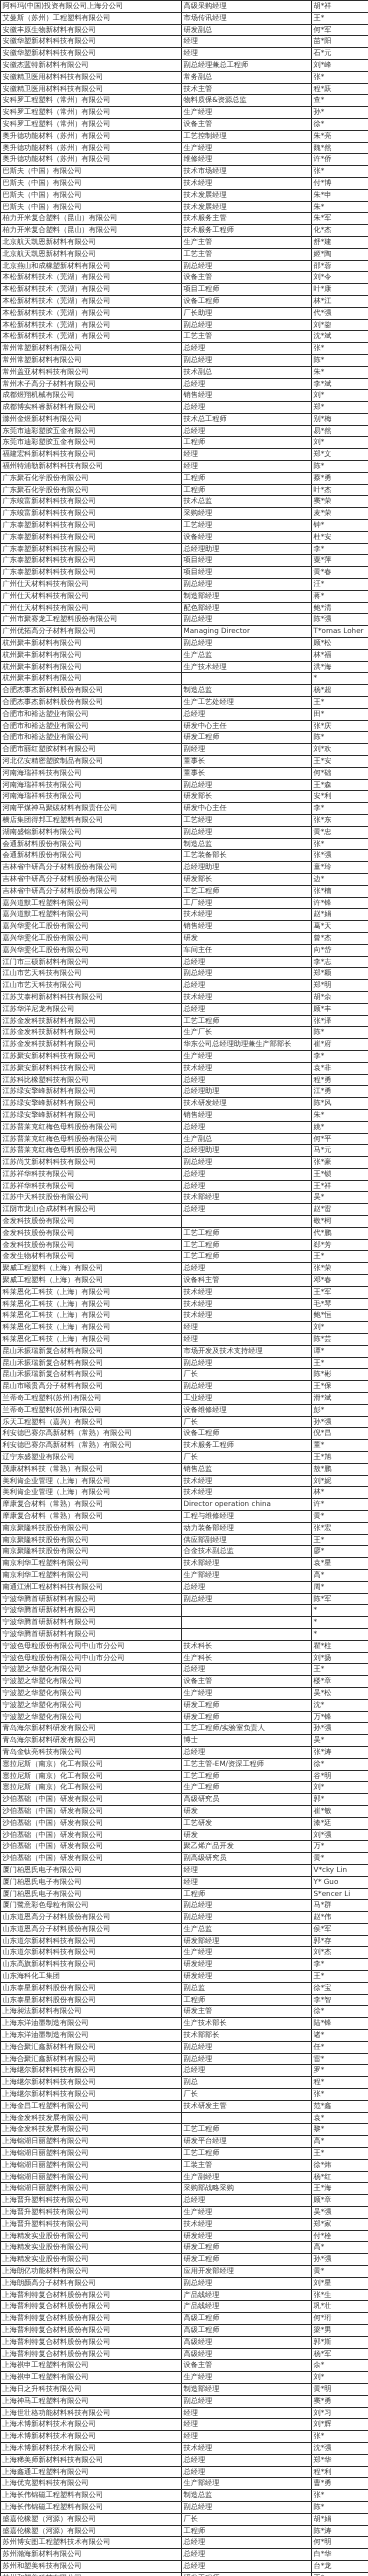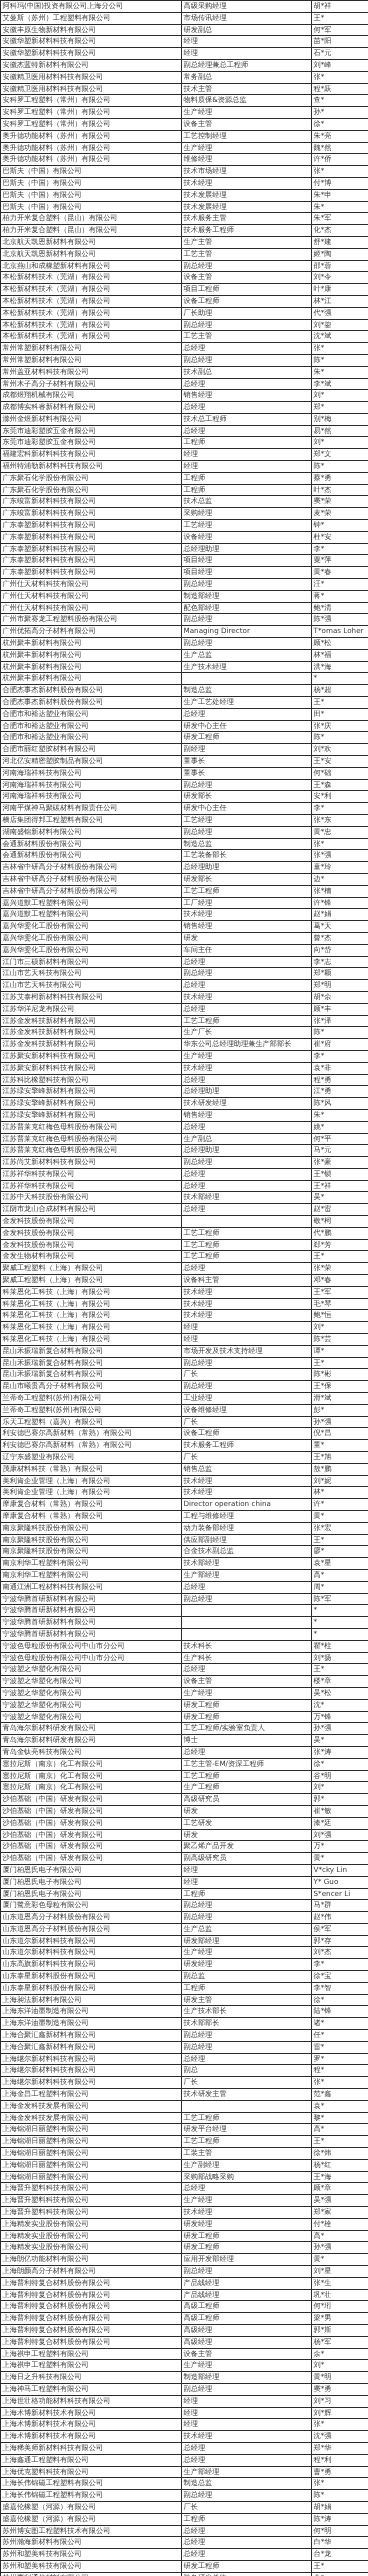--- a/index.html
+++ b/index.html
@@ -859,20 +859,25 @@
     <td>山东道尔新材料科技有限公司</td>
     <td>生产经理</td>
     <td>刘*杰</td>
   </tr>
       <tr>
     <td>山东高旗新材料科技有限公司</td>
     <td>研发经理</td>
     <td>李*</td>
   </tr>
       <tr>
+    <td>山东海科化工集团</td>
+    <td>研发经理</td>
+    <td>王*</td>
+  </tr>
+      <tr>
     <td>山东泰星新材料股份有限公司</td>
     <td>副总监</td>
     <td>徐*宝</td>
   </tr>
       <tr>
     <td>山东泰星新材料股份有限公司</td>
     <td>工程师</td>
     <td>李*智</td>
   </tr>
       <tr>

